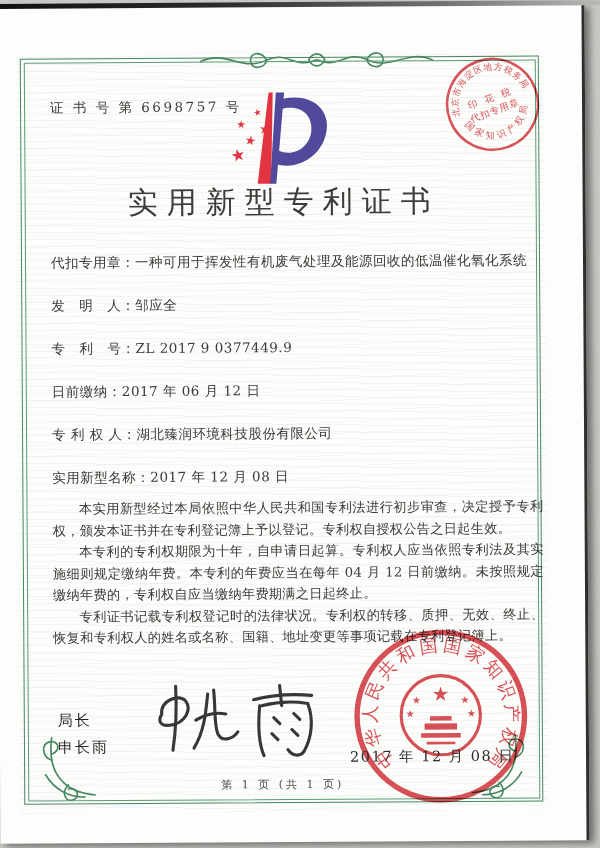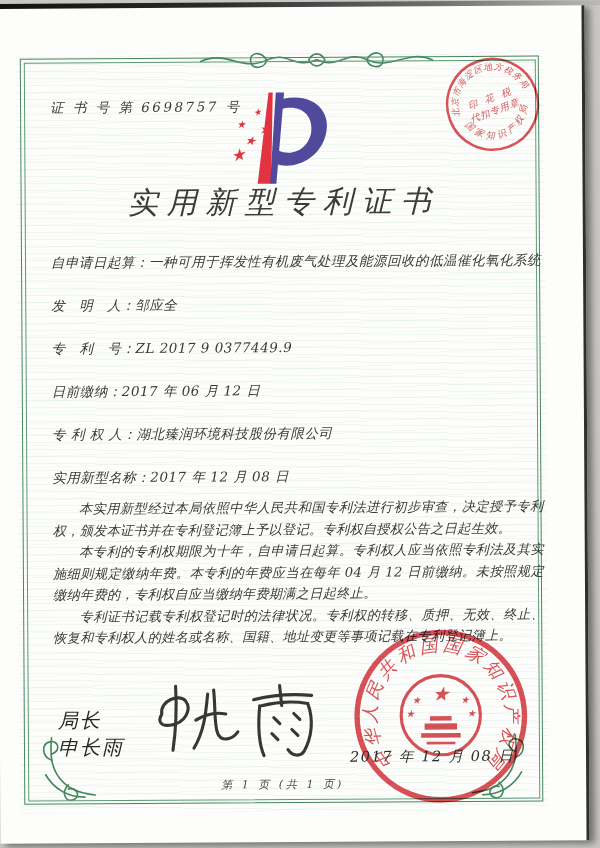--- a/index.html
+++ b/index.html
@@ -1,21 +1,21 @@
 <!DOCTYPE html>
 <html><head>
 <meta charset="utf-8">
 <style>
   html,body{margin:0;padding:0;}
   body{
     width:600px;height:848px;position:relative;overflow:hidden;
     background:#c9c7c4;
     font-family:"DejaVu Serif","Liberation Serif",serif;
   }
-  .stage{position:absolute;inset:0;font-style:italic;}
+  .stage{position:absolute;inset:0;}
   .edge-top{
     position:absolute;top:2px;left:-8px;width:106%;height:5px;z-index:6;
     background:linear-gradient(90deg,#101010 0%,#2a2a2a 35%,#6f6f6f 70%,#c7c5c2 100%);
     transform:rotate(-0.35deg);
   }
   .paper{
     position:absolute;left:-2px;top:6px;width:586px;height:836px;
     background:#fdfdfb;
     border-right:3px solid #2f2e2c;
     box-shadow:5px 3px 7px rgba(0,0,0,0.45);
@@ -57,21 +57,21 @@
   .fields{position:absolute;left:54px;top:247px;width:494px;color:#3a3937;}
   .fields .row{height:22px;margin-bottom:21px;font-size:13.5px;white-space:nowrap;letter-spacing:0.5px;}
   .paras{
     position:absolute;left:54px;top:491px;width:491px;color:#3b3a38;
     font-size:13.2px;line-height:21.5px;text-align:justify;letter-spacing:0.3px;
   }
   .paras p{margin:0;text-indent:2em;}
   .director{
     position:absolute;left:58px;top:700px;color:#2b2a28;
     font-family:"DejaVu Sans","Liberation Sans",sans-serif;
-    font-size:20px;line-height:27px;letter-spacing:2px;
+    font-size:15px;line-height:27px;letter-spacing:2px;
   }
   .signature{position:absolute;left:146px;top:670px;width:200px;height:92px;}
   .seal{
     position:absolute;left:351px;top:621px;width:180px;height:180px;
     mix-blend-mode:multiply;opacity:0.93;
   }
   .seal-date{
     position:absolute;left:350px;top:742px;z-index:3;
     font-size:14.5px;color:#2e2d2b;letter-spacing:1.5px;
   }
@@ -140,21 +140,21 @@
         <textPath href="#taxBottom">国家知识产权局</textPath>
       </text>
       <text x="60" y="56" text-anchor="middle" font-size="11.5" letter-spacing="3" class="red">印 花 税</text>
       <text x="60" y="72" text-anchor="middle" font-size="11.5" letter-spacing="1" class="red">代扣专用章</text>
     </svg>
 
     <h1 class="title">实用新型专利证书</h1>
 
     <div class="fields">
       <div class="row">
-        <span>自申请日起算：</span><span>一种可用于挥发性有机废气处理及能源回收的低温催化氧化系统</span>
+        <span>代扣专用章：</span><span>一种可用于挥发性有机废气处理及能源回收的低温催化氧化系统</span>
       </div>
       <div class="row">
         <span>发　明　人：</span><span>邹应全</span>
       </div>
       <div class="row">
         <span>专　利　号：</span><span>ZL 2017 9 0377449.9</span>
       </div>
       <div class="row">
         <span>日前缴纳：</span><span>2017 年 06 月 12 日</span>
       </div>

